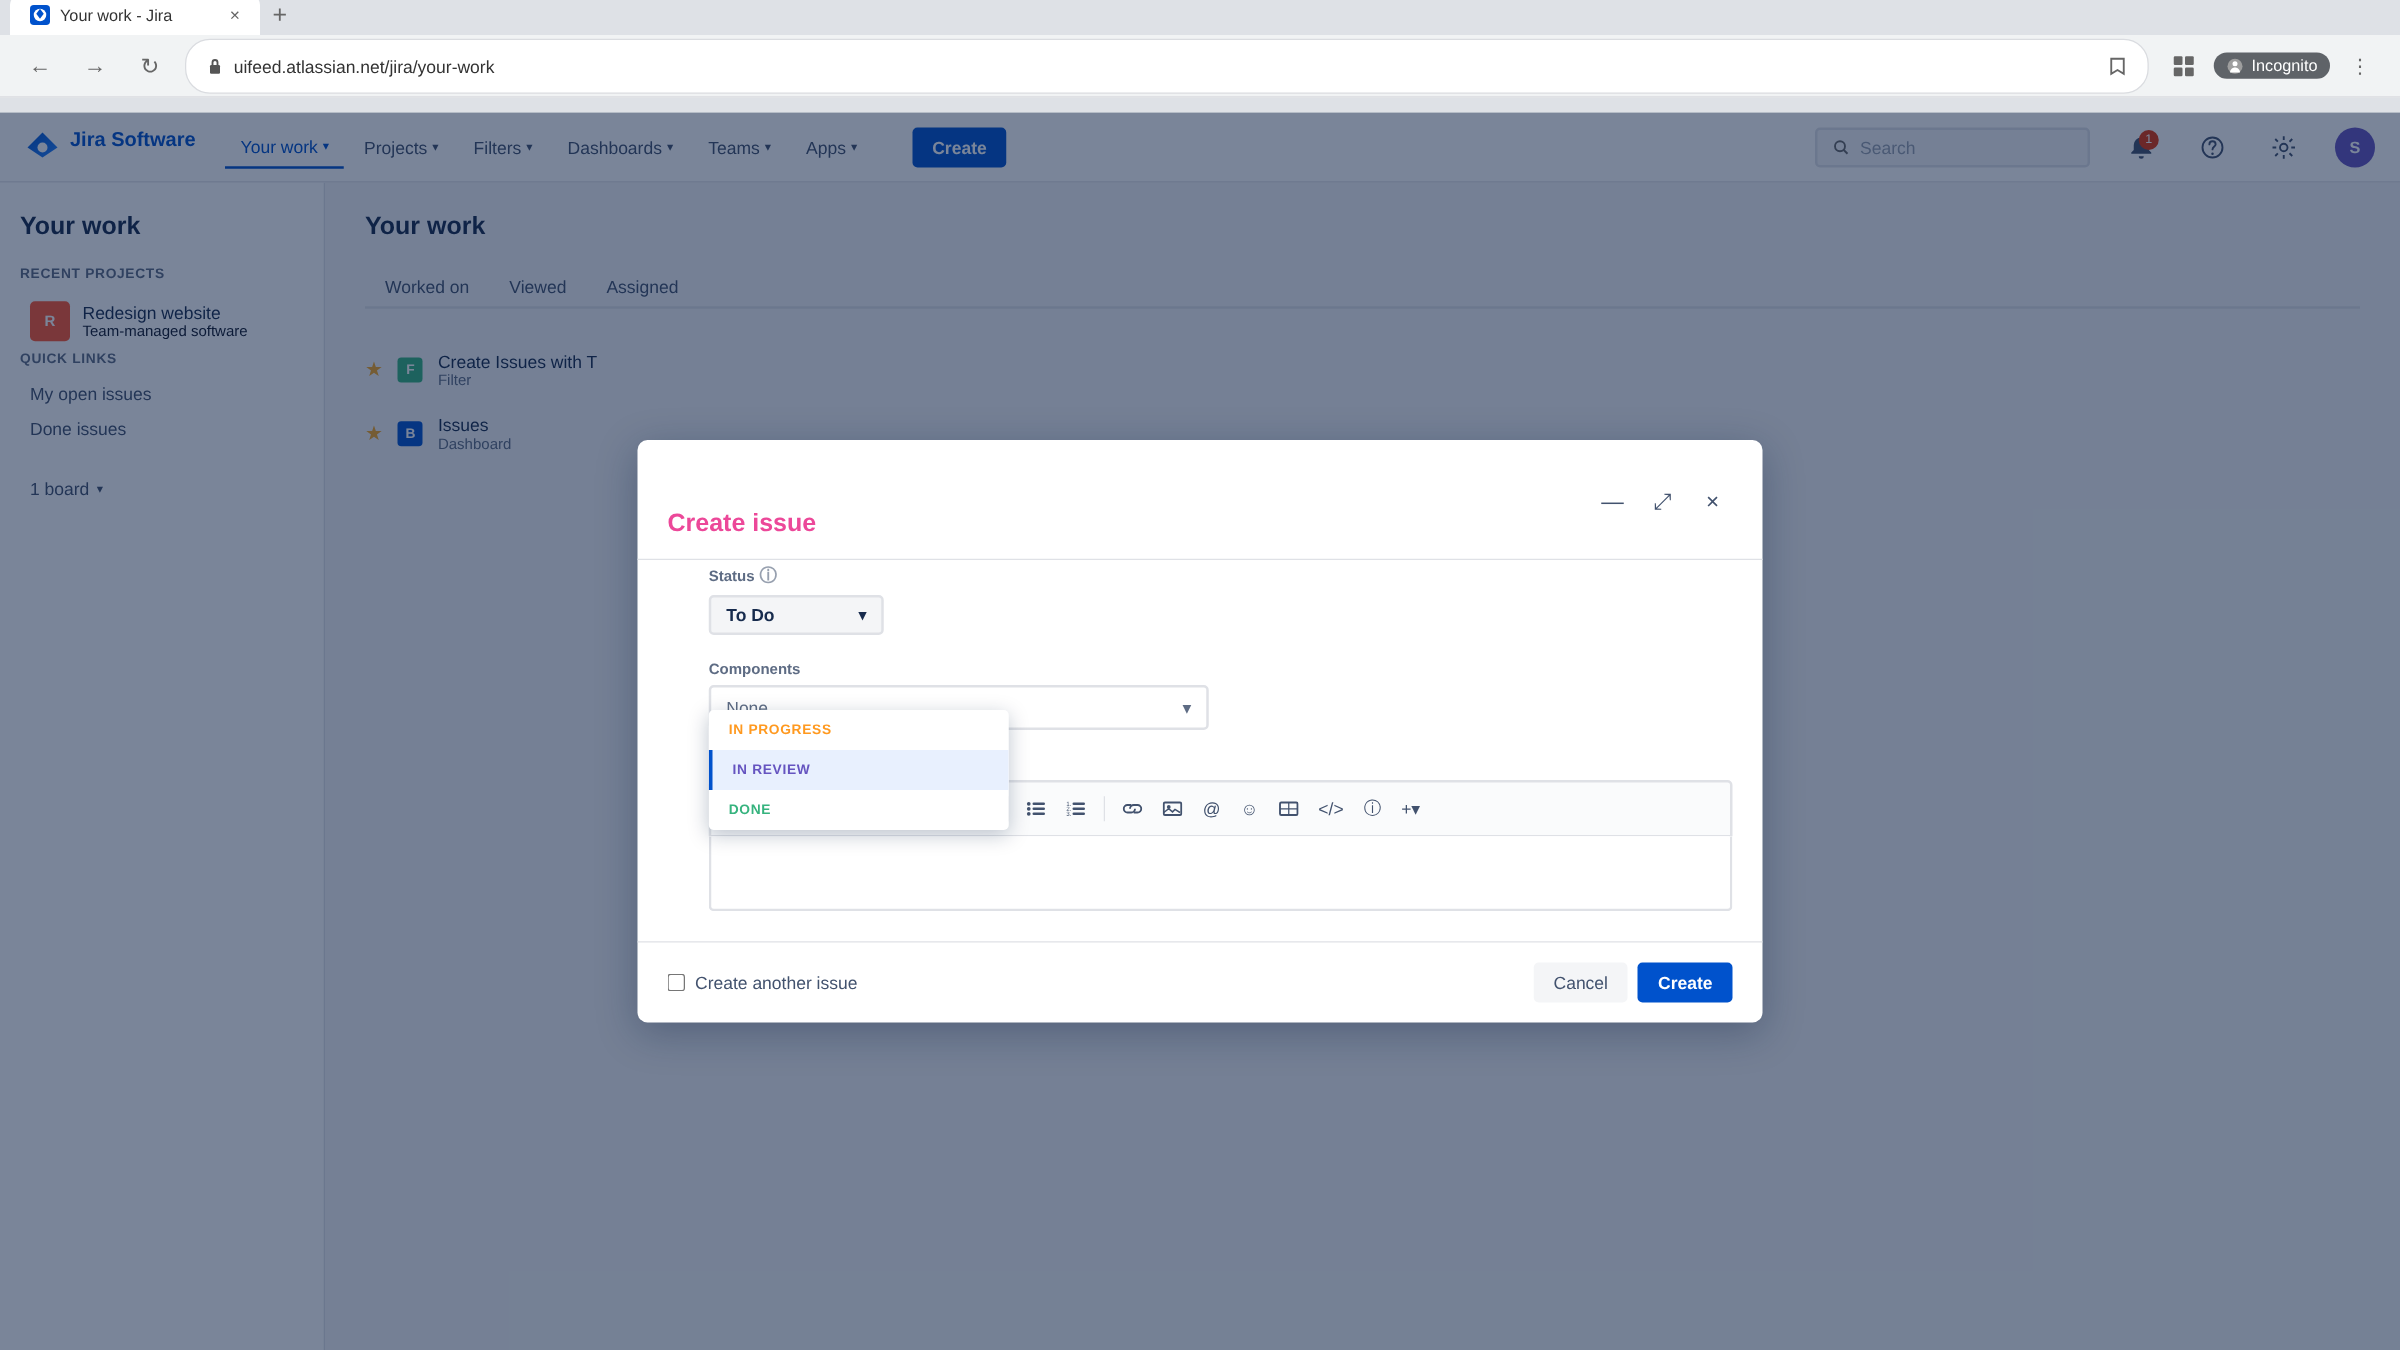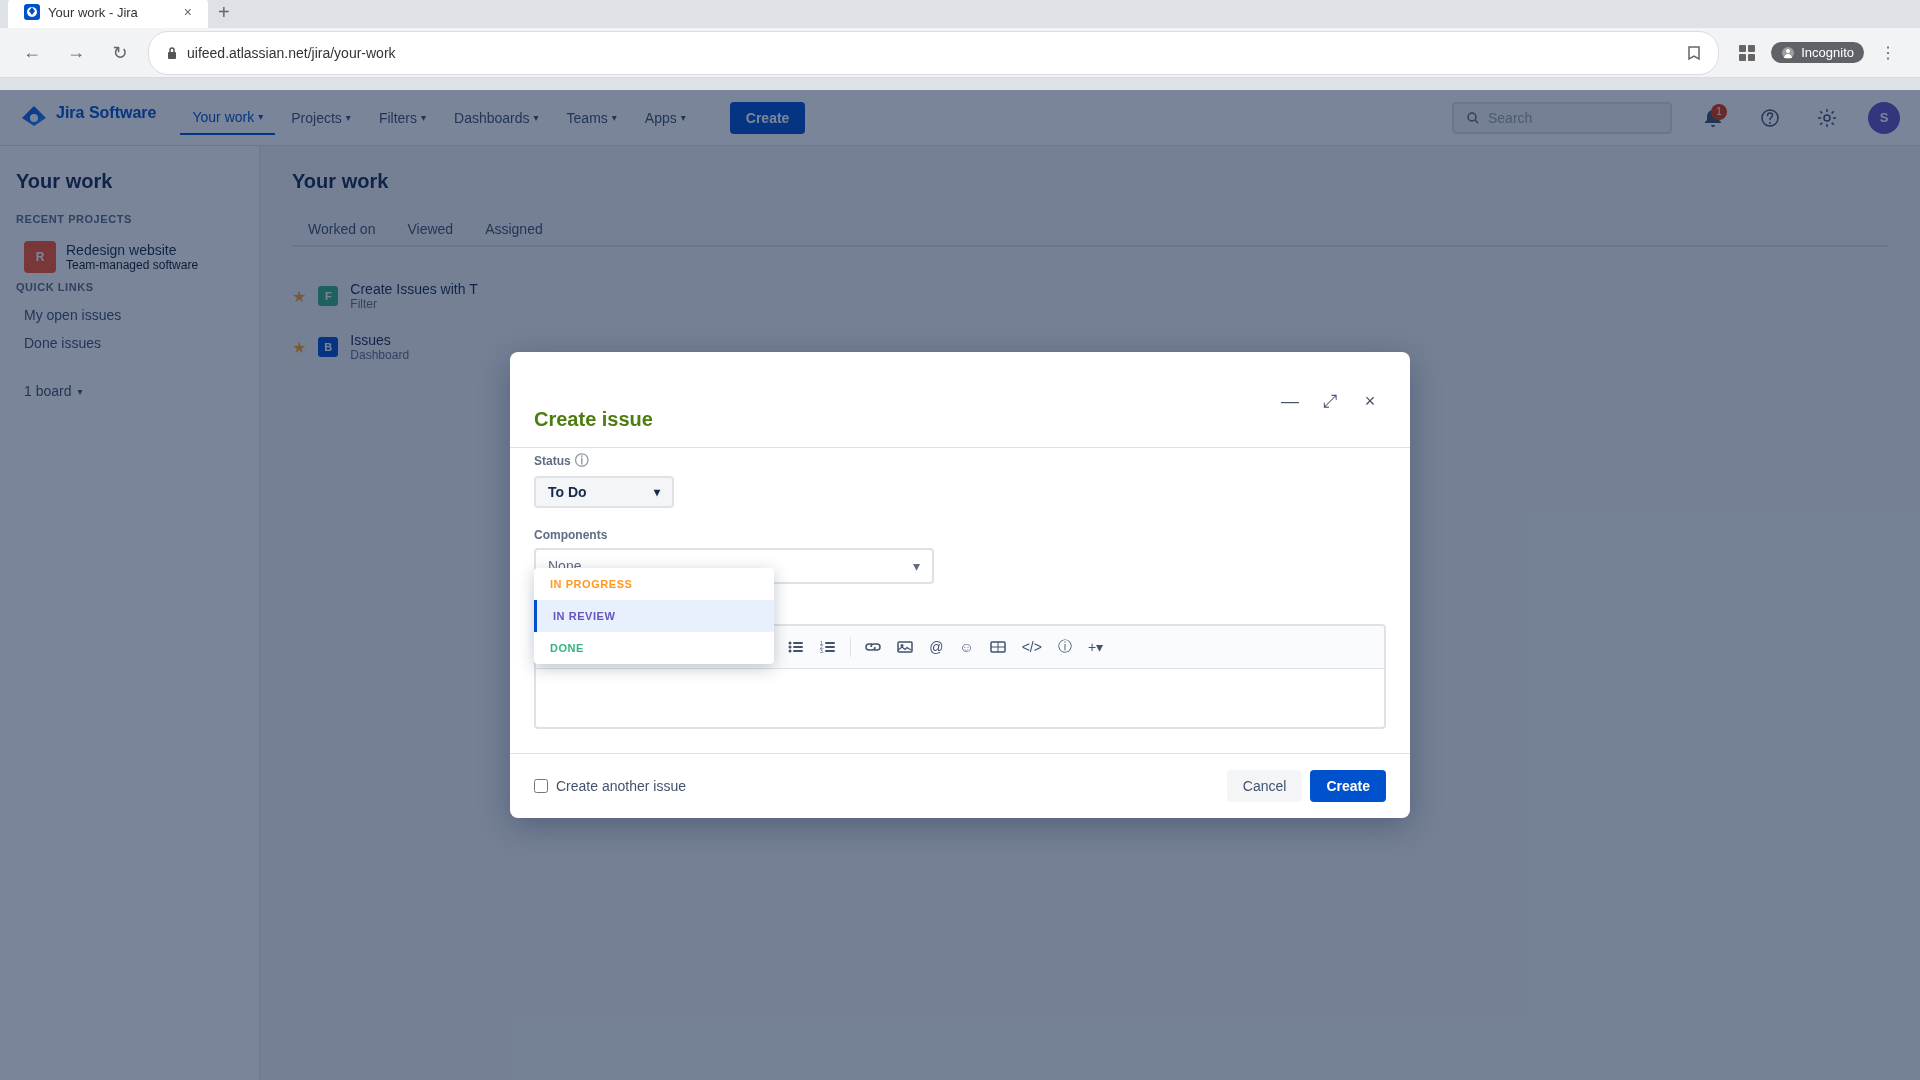--- a/index.html
+++ b/index.html
@@ -70,24 +70,24 @@
     .work-item-info { display: flex; flex-direction: column; }
     .work-item-name { font-size: 14px; color: #172b4d; }
     .work-item-sub { font-size: 12px; color: #5e6c84; }
 
     
     .overlay { position: absolute; top: 90px; left: 0; right: 0; bottom: 0; background: rgba(9, 30, 66, 0.54); z-index: 100; display: flex; align-items: center; justify-content: center; }
 
     
     .modal { background: #fff; border-radius: 8px; width: 900px; max-height: 680px; display: flex; flex-direction: column; position: relative; box-shadow: 0 8px 32px rgba(9, 30, 66, 0.31); }
     .modal-header { padding: 20px 24px 16px; display: flex; align-items: center; justify-content: space-between; border-bottom: 1px solid #dfe1e6; flex-shrink: 0; }
-    .modal-title { font-size: 20px; font-weight: 600; color: #4d7c0f; margin-top: 36px; }
+    .modal-title { font-size: 20px; font-weight: 600; color: #ec4899; margin-top: 36px; }
     .modal-actions { display: flex; gap: 8px; align-items: center; }
     .modal-action-btn { background: none; border: none; cursor: pointer; color: #42526e; font-size: 18px; width: 32px; height: 32px; display: flex; align-items: center; justify-content: center; border-radius: 4px; }
-    .modal-body { padding: 4px 24px; overflow-y: auto; flex: 1; position: relative; }
+    .modal-body { padding: 4px 24px; overflow-y: auto; flex: 1; position: relative; margin-left: 33px; }
 
     .form-field { margin-bottom: 20px; }
     .form-label { font-size: 12px; font-weight: 600; color: #5e6c84; margin-bottom: 6px; display: flex; align-items: center; gap: 4px; }
     .form-label-info { color: #97a0af; font-size: 14px; }
 
     
     .status-dropdown-btn { display: flex; align-items: center; gap: 8px; background: #f4f5f7; border: 2px solid #dfe1e6; border-radius: 4px; padding: 6px 12px; cursor: pointer; font-size: 14px; font-weight: 600; color: #172b4d; width: 140px; }
     .status-chevron { margin-left: auto; font-size: 12px; }
 
     

